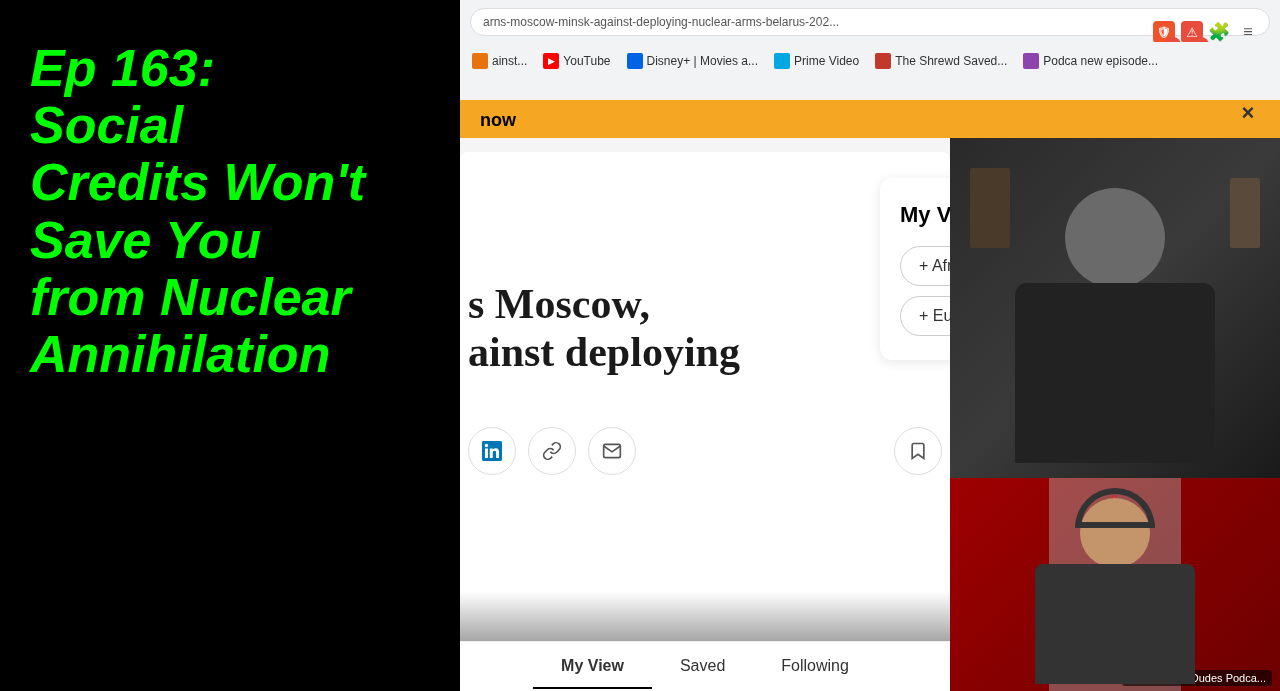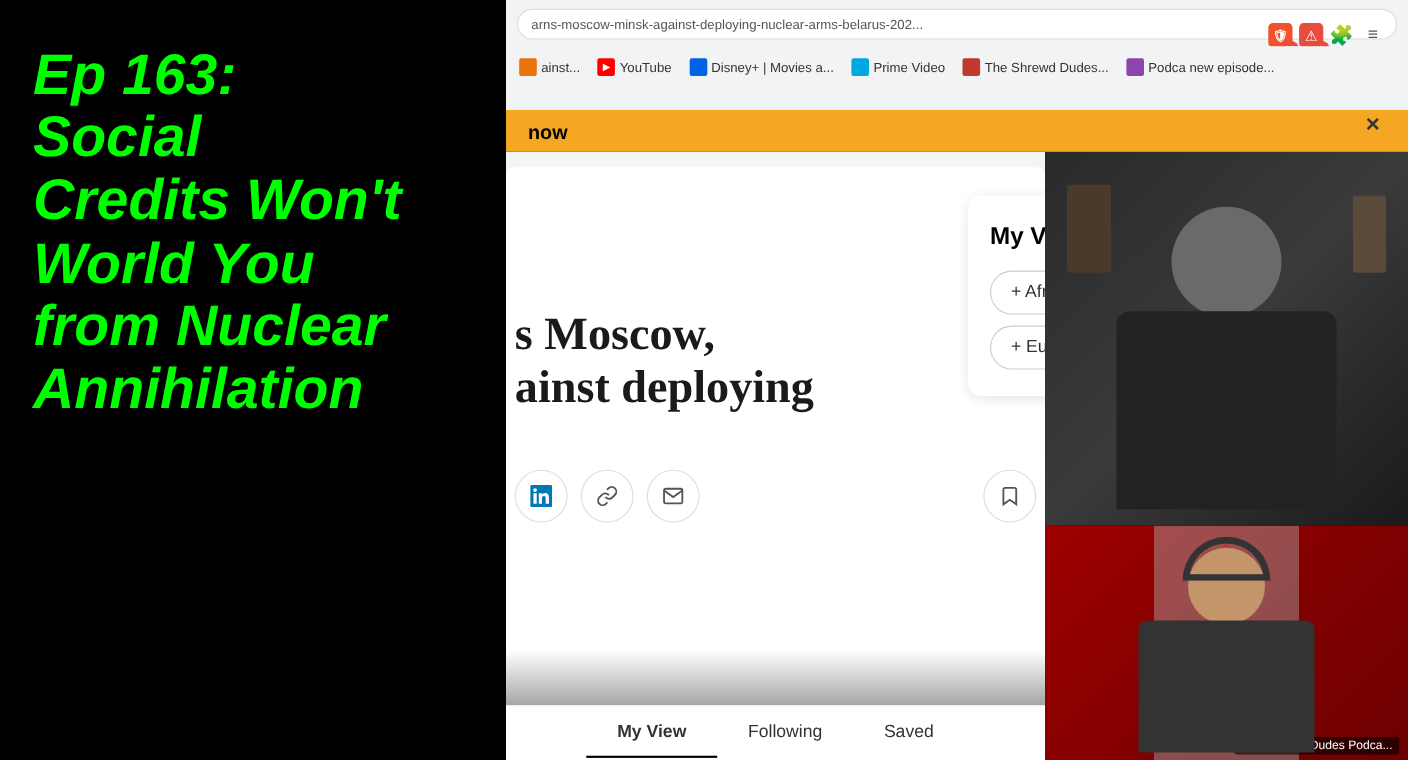--- a/index.html
+++ b/index.html
@@ -382,21 +382,21 @@
       color: #555;
       overflow: hidden;
       text-overflow: ellipsis;
       white-space: nowrap;
     }
   </style>
 </head>
 <body>
 
 <div class="left-panel">
-  <div class="episode-title">Ep 163: Social Credits Won't World You from Nuclear Annihilation</div>
+  <div class="episode-title">Ep 163: Social Credits Won't Save You from Nuclear Annihilation</div>
 </div>
 
 <div class="browser-chrome">
   <div class="address-bar">
     <span class="address-text">arns-moscow-minsk-against-deploying-nuclear-arms-belarus-202...</span>
     <div class="browser-icons">
       <div class="notification-badge">
         <div class="ext-icon brave-icon">🛡</div>
         <div class="badge">15</div>
       </div>
@@ -422,21 +422,21 @@
     <div class="bookmark-item">
       <div class="bookmark-favicon" style="background:#0063e5;"></div>
       <span>Disney+ | Movies a...</span>
     </div>
     <div class="bookmark-item">
       <div class="bookmark-favicon" style="background:#00a8e1;"></div>
       <span>Prime Video</span>
     </div>
     <div class="bookmark-item">
       <div class="bookmark-favicon" style="background:#c0392b;"></div>
-      <span>The Shrewd Dudes...</span>
+      <span>The Shrewd Saved...</span>
     </div>
     <div class="bookmark-item">
       <div class="bookmark-favicon" style="background:#8e44ad;"></div>
       <span>Podca new episode...</span>
     </div>
   </div>
 </div>
 
 <div class="notification-bar">
   <span class="now-label">now</span>
@@ -490,22 +490,22 @@
       <div class="region-tag">+ Un</div>
     </div>
   </div>
 
 </div>
 
 <div class="dark-bottom"></div>
 
 <div class="bottom-nav">
   <div class="nav-tab active">My View</div>
+  <div class="nav-tab">Saved</div>
   <div class="nav-tab">Following</div>
-  <div class="nav-tab">Saved</div>
 </div>
 
 <div class="video-feeds">
   <div class="video-feed-top">
 
     <div style="width:100%;height:100%;background:linear-gradient(135deg,#2a2a2a,#3a3a3a,#1a1a1a);position:relative;">
 
       <div style="position:absolute;top:50px;left:50%;transform:translateX(-50%);width:100px;height:100px;background:#6a6a6a;border-radius:50%;z-index:2;"></div>
 
       <div style="position:absolute;top:145px;left:50%;transform:translateX(-50%);width:200px;height:180px;background:#222;border-radius:12px 12px 0 0;z-index:2;"></div>

